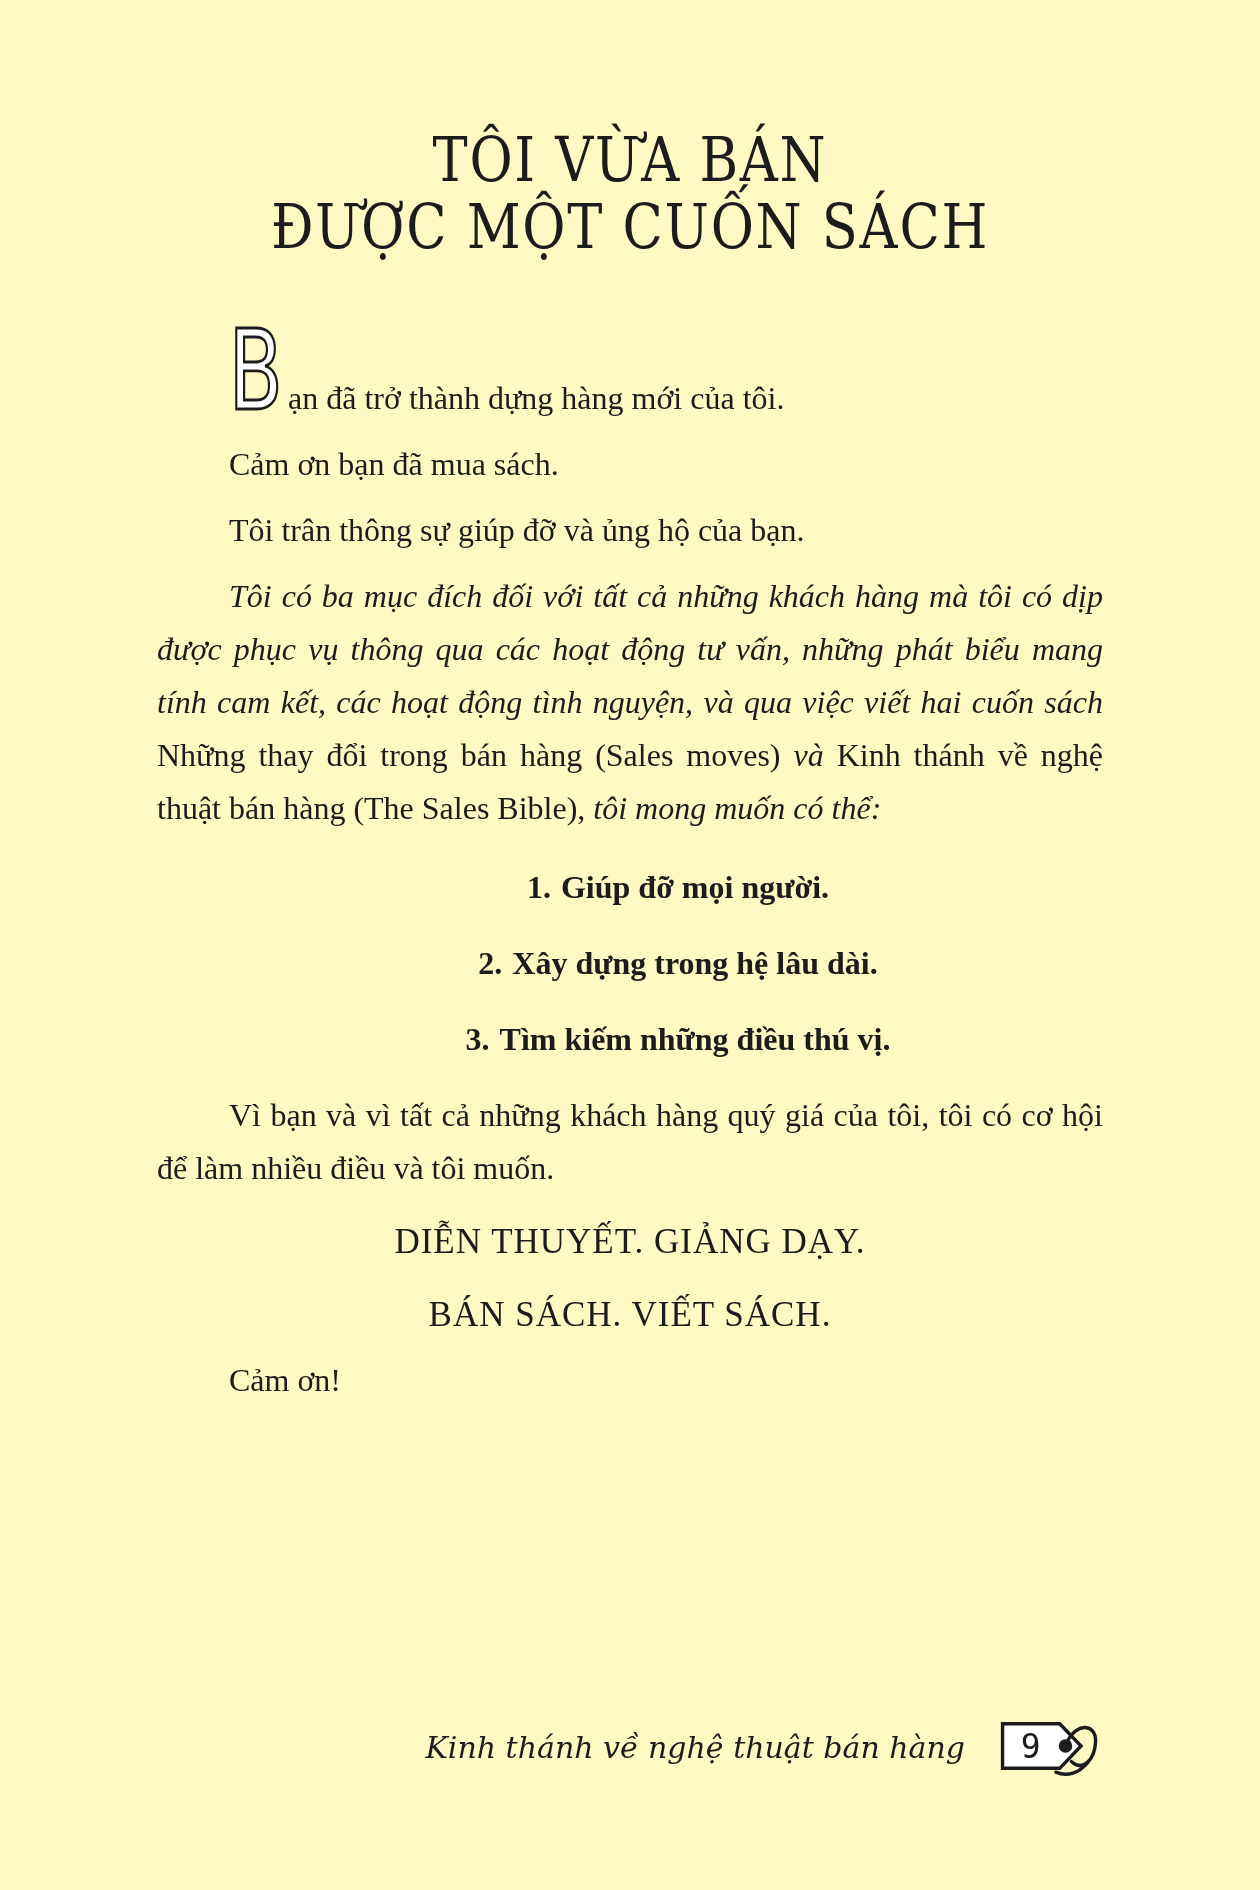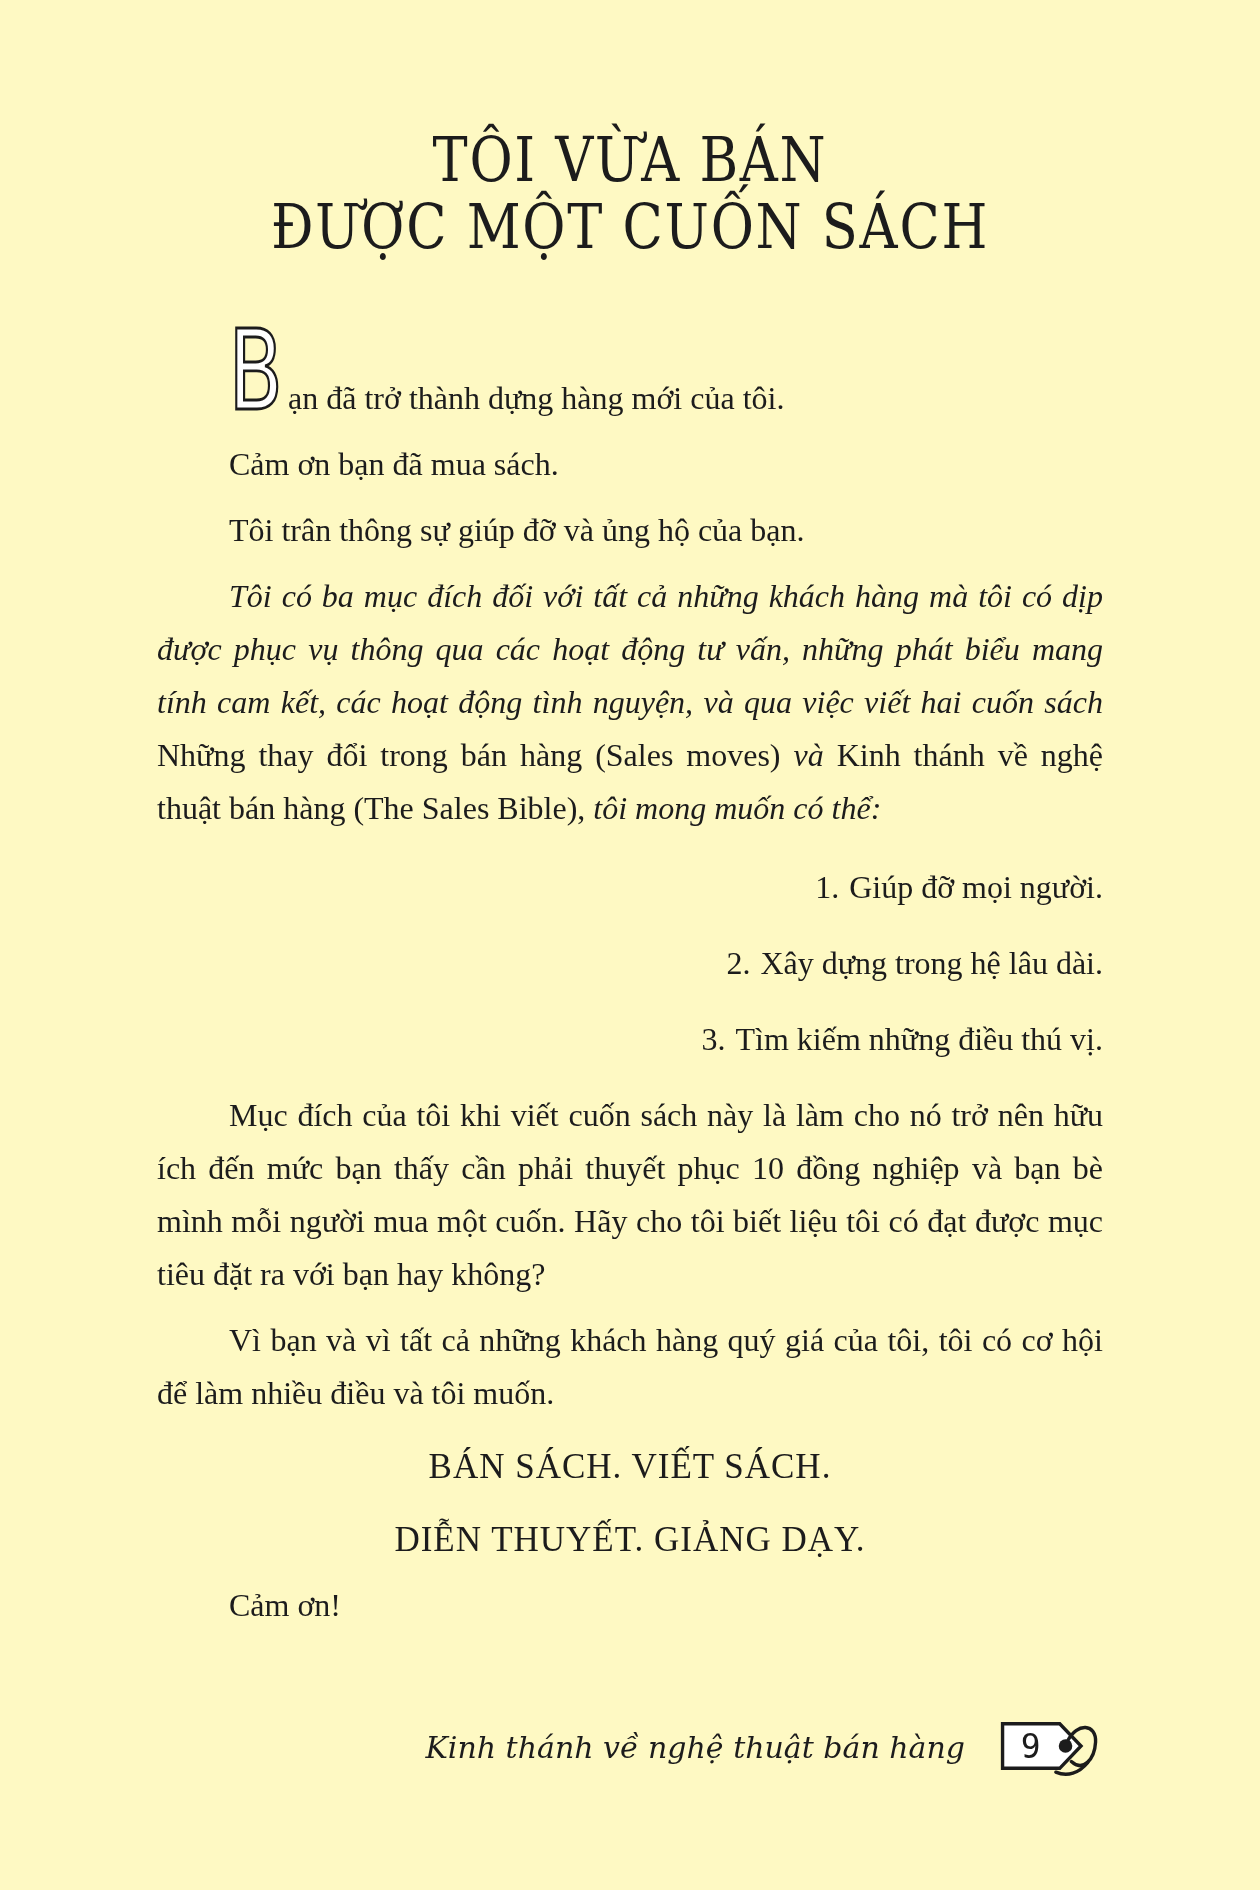--- a/index.html
+++ b/index.html
@@ -45,22 +45,22 @@
   .dropcap-svg {
     vertical-align: -3px;
     margin-left: 70px;
     margin-right: 3px;
   }
   .mixed em { font-style: italic; }
   .mixed .roman { font-style: normal; }
   .goals {
     margin: 26px 0 10px 0;
     padding-left: 96px;
-    font-weight: normal;
-    text-align: right;
+    font-weight: bold;
+    text-align: center;
   }
   .goal-item { margin: 23px 0; }
   .goal-num { margin-right: 10px; }
   .center-caps {
     text-align: center;
     text-indent: 0 !important;
     font-size: 35px;
     letter-spacing: 1px;
     margin-top: 20px !important;
   }
@@ -108,27 +108,26 @@
       <p>Tôi trân thông sự giúp đỡ và ủng hộ của bạn.</p>
 
       <p class="mixed"><em>Tôi có ba mục đích đối với tất cả những khách hàng mà tôi có dịp được phục vụ thông qua các hoạt động tư vấn, những phát biểu mang tính cam kết, các hoạt động tình nguyện, và qua việc viết hai cuốn sách</em> <span class="roman">Những thay đổi trong bán hàng (Sales moves)</span> <em>và</em> <span class="roman">Kinh thánh về nghệ thuật bán hàng (The Sales Bible),</span> <em>tôi mong muốn có thể:</em></p>
 
       <div class="goals">
         <div class="goal-item"><span class="goal-num">1.</span><span>Giúp đỡ mọi người.</span></div>
         <div class="goal-item"><span class="goal-num">2.</span><span>Xây dựng trong hệ lâu dài.</span></div>
         <div class="goal-item"><span class="goal-num">3.</span><span>Tìm kiếm những điều thú vị.</span></div>
       </div>
 
-      <p>Mục đích của tôi khi viết cuốn sách này là làm cho nó trở nên hữu ích đến mức bạn thấy cần phải thuyết phục 10 đồng nghiệp và bạn bè mình mỗi người mua một cuốn. Hãy cho tôi biết liệu tôi có đạt được mục tiêu đặt ra với bạn hay không?</p>
 
       <p>Vì bạn và vì tất cả những khách hàng quý giá của tôi, tôi có cơ hội để làm nhiều điều và tôi muốn.</p>
 
+      <p class="center-caps">DIỄN THUYẾT. GIẢNG DẠY.</p>
+
       <p class="center-caps">BÁN SÁCH. VIẾT SÁCH.</p>
-
-      <p class="center-caps">DIỄN THUYẾT. GIẢNG DẠY.</p>
 
       <p>Cảm ơn!</p>
 
     </main>
   </div>
 
   <footer class="page-footer">
     <span class="footer-title">Kinh thánh về nghệ thuật bán hàng</span>
     <svg width="104" height="62" viewBox="0 0 106 64" aria-hidden="true">
       <polygon points="3,8 62,8 84,31 62,54 3,54" fill="#ffffff" stroke="#1c1c1c" stroke-width="3.5" stroke-linejoin="miter"></polygon>

